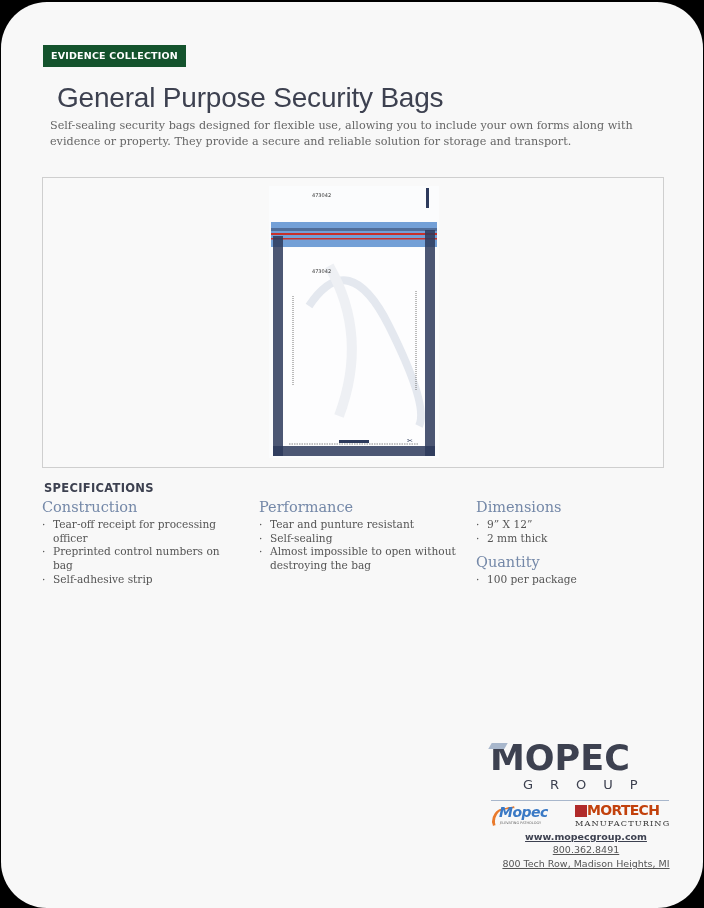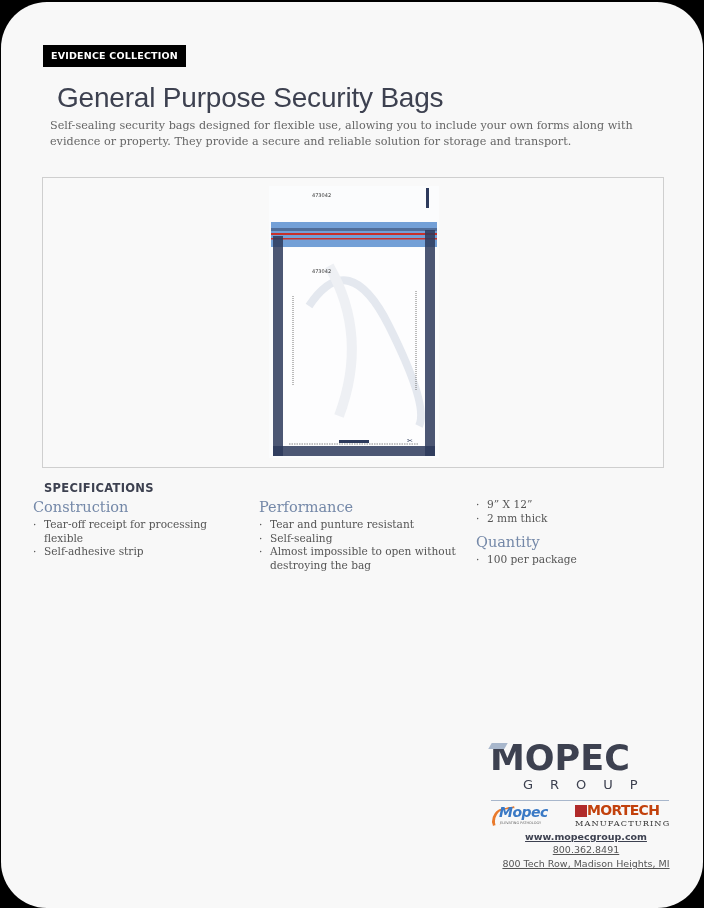--- a/index.html
+++ b/index.html
@@ -3,21 +3,21 @@
   <meta charset="utf-8">
   <style>
     html, body { margin: 0; padding: 0; background: #000; }
     body { width: 704px; height: 908px; position: relative; overflow: hidden; }
     .page {
       position: absolute; left: 1px; top: 2px; width: 702px; height: 906px;
       background: #f8f8f8; border-radius: 46px; overflow: hidden;
     }
     .badge {
       position: absolute; left: 42px; top: 43px; height: 22px; padding: 0 8px;
-      background: #000000; color: #fff; font-family: "DejaVu Sans", sans-serif;
+      background: #14532d; color: #fff; font-family: "DejaVu Sans", sans-serif;
       font-weight: bold; font-size: 9.5px; line-height: 22px; letter-spacing: 0.2px;
     }
     .title {
       position: absolute; left: 40px; top: 64px; margin: 16px;
       font-family: Liberation Sans, sans-serif; font-weight: normal;
       font-size: 28px; color: #3d4150; letter-spacing: -0.2px;
     }
     .intro {
       position: absolute; left: 41px; top: 108px; width: 620px; margin: 8px;
       font-family: "DejaVu Serif", serif; font-size: 11.2px; line-height: 16px; color: #666;
@@ -117,38 +117,40 @@
       <line x1="24" y1="110" x2="24" y2="200" stroke="#555" stroke-width="0.8" stroke-dasharray="1 1"></line>
       <line x1="147" y1="105" x2="147" y2="205" stroke="#555" stroke-width="0.8" stroke-dasharray="1 1"></line>
       <line x1="20" y1="258" x2="150" y2="258" stroke="#555" stroke-width="0.7" stroke-dasharray="1.5 1"></line>
       <rect x="70" y="254" width="30" height="3" fill="#2d3a5c"></rect>
       <text x="138" y="257" font-size="7" fill="#2d3a5c">✂</text>
     </svg>
   </div>
 
   <h2 class="spec-heading">SPECIFICATIONS</h2>
 
-  <div class="col" style="left:32px; width:200px;">
+  <div class="col" style="left:41px; width:200px;">
     <h3>Construction</h3>
     <ul>
-      <li>Tear-off receipt for processing flexible</li>
+      <li>Tear-off receipt for processing officer</li>
+      <li>Preprinted control numbers on bag</li>
       <li>Self-adhesive strip</li>
     </ul>
   </div>
 
   <div class="col" style="left:258px; width:200px;">
     <h3>Performance</h3>
     <ul>
       <li>Tear and punture resistant</li>
       <li>Self-sealing</li>
       <li>Almost impossible to open without destroying the bag</li>
     </ul>
   </div>
 
   <div class="col" style="left:475px; width:200px;">
+    <h3>Dimensions</h3>
     <ul>
       <li>9” X 12”</li>
       <li>2 mm thick</li>
     </ul>
     <h3 class="sub">Quantity</h3>
     <ul>
       <li>100 per package</li>
     </ul>
   </div>
 

